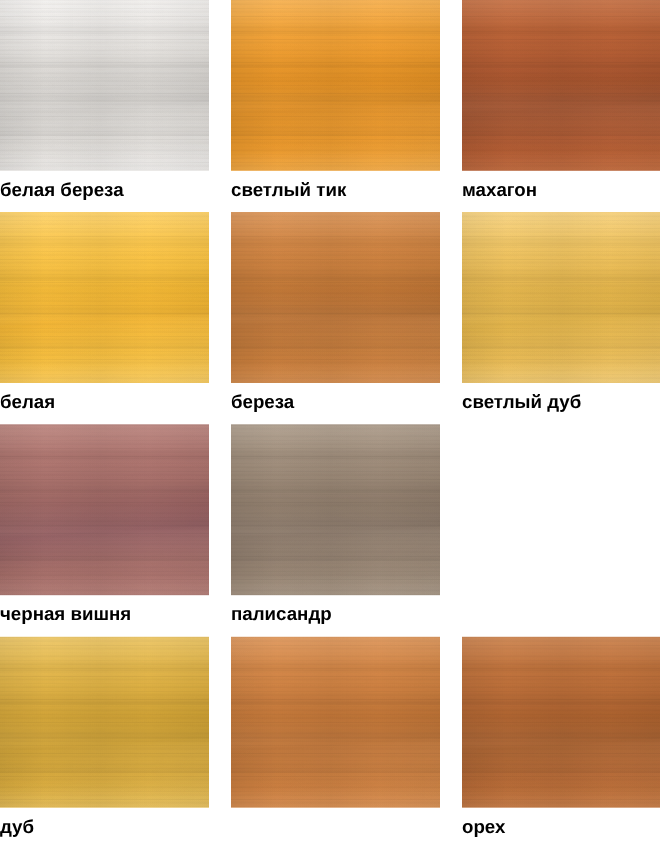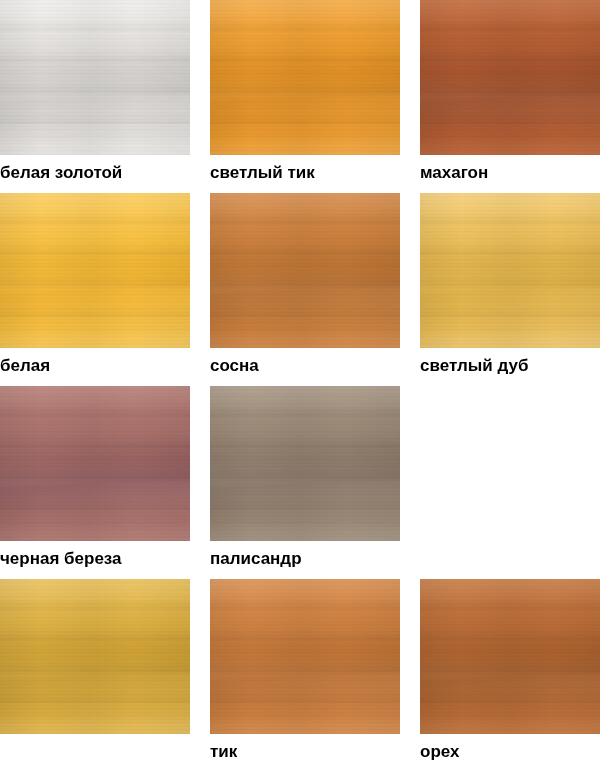--- a/index.html
+++ b/index.html
@@ -106,21 +106,21 @@
 <body>
 
 <div class="chart">
 
   <div class="row">
     <div class="cell gap-after">
       <div class="swatch" style="background-color: rgb(228, 225, 221); background-image: linear-gradient(176deg, rgb(242, 240, 238) 0%, rgb(228, 225, 221) 38%, rgb(210, 207, 203) 62%, rgb(228, 225, 221) 80%, rgb(242, 240, 238) 100%);">
         <div class="grain"></div>
         <div class="grain-hi"></div>
       </div>
-      <span class="label">белая золотой</span>
+      <span class="label">белая береза</span>
     </div>
     <div class="cell gap-after">
       <div class="swatch" style="background-color: rgb(239, 155, 44); background-image: linear-gradient(176deg, rgb(247, 174, 72) 0%, rgb(239, 155, 44) 38%, rgb(222, 138, 28) 62%, rgb(239, 155, 44) 80%, rgb(247, 174, 72) 100%);">
         <div class="grain"></div>
         <div class="grain-hi"></div>
       </div>
       <span class="label">светлый тик</span>
     </div>
     <div class="cell">
       <div class="swatch" style="background-color: rgb(179, 92, 51); background-image: linear-gradient(176deg, rgb(196, 107, 60) 0%, rgb(179, 92, 51) 38%, rgb(157, 77, 40) 62%, rgb(179, 92, 51) 80%, rgb(196, 107, 60) 100%);">
@@ -137,61 +137,61 @@
         <div class="grain"></div>
         <div class="grain-hi"></div>
       </div>
       <span class="label">белая</span>
     </div>
     <div class="cell gap-after">
       <div class="swatch" style="background-color: rgb(203, 127, 60); background-image: linear-gradient(176deg, rgb(218, 144, 80) 0%, rgb(203, 127, 60) 38%, rgb(185, 110, 46) 62%, rgb(203, 127, 60) 80%, rgb(218, 144, 80) 100%);">
         <div class="grain"></div>
         <div class="grain-hi"></div>
       </div>
-      <span class="label">сосна</span>
+      <span class="label">береза</span>
     </div>
     <div class="cell">
       <div class="swatch" style="background-color: rgb(237, 190, 85); background-image: linear-gradient(176deg, rgb(246, 208, 121) 0%, rgb(237, 190, 85) 38%, rgb(223, 174, 62) 62%, rgb(237, 190, 85) 80%, rgb(246, 208, 121) 100%);">
         <div class="grain"></div>
         <div class="grain-hi"></div>
       </div>
       <span class="label">светлый дуб</span>
     </div>
   </div>
 
   <div class="row">
     <div class="cell gap-after">
       <div class="swatch" style="background-color: rgb(169, 112, 107); background-image: linear-gradient(176deg, rgb(185, 128, 121) 0%, rgb(169, 112, 107) 38%, rgb(144, 89, 92) 62%, rgb(169, 112, 107) 80%, rgb(185, 128, 121) 100%);">
         <div class="grain"></div>
         <div class="grain-hi"></div>
       </div>
-      <span class="label">черная береза</span>
+      <span class="label">черная вишня</span>
     </div>
     <div class="cell">
       <div class="swatch" style="background-color: rgb(154, 135, 117); background-image: linear-gradient(176deg, rgb(171, 154, 136) 0%, rgb(154, 135, 117) 38%, rgb(135, 116, 100) 62%, rgb(154, 135, 117) 80%, rgb(171, 154, 136) 100%);">
         <div class="grain"></div>
         <div class="grain-hi"></div>
       </div>
       <span class="label">палисандр</span>
     </div>
   </div>
 
   <div class="row">
     <div class="cell gap-after">
       <div class="swatch" style="background-color: rgb(221, 174, 63); background-image: linear-gradient(176deg, rgb(236, 196, 94) 0%, rgb(221, 174, 63) 38%, rgb(203, 156, 44) 62%, rgb(221, 174, 63) 80%, rgb(236, 196, 94) 100%);">
         <div class="grain"></div>
         <div class="grain-hi"></div>
       </div>
+      <span class="label">дуб</span>
     </div>
     <div class="cell gap-after">
       <div class="swatch" style="background-color: rgb(205, 127, 63); background-image: linear-gradient(176deg, rgb(221, 146, 83) 0%, rgb(205, 127, 63) 38%, rgb(187, 110, 47) 62%, rgb(205, 127, 63) 80%, rgb(221, 146, 83) 100%);">
         <div class="grain"></div>
         <div class="grain-hi"></div>
       </div>
-      <span class="label">тик</span>
     </div>
     <div class="cell">
       <div class="swatch" style="background-color: rgb(185, 107, 54); background-image: linear-gradient(176deg, rgb(202, 125, 69) 0%, rgb(185, 107, 54) 38%, rgb(164, 90, 38) 62%, rgb(185, 107, 54) 80%, rgb(202, 125, 69) 100%);">
         <div class="grain"></div>
         <div class="grain-hi"></div>
       </div>
       <span class="label">орех</span>
     </div>
   </div>
 

